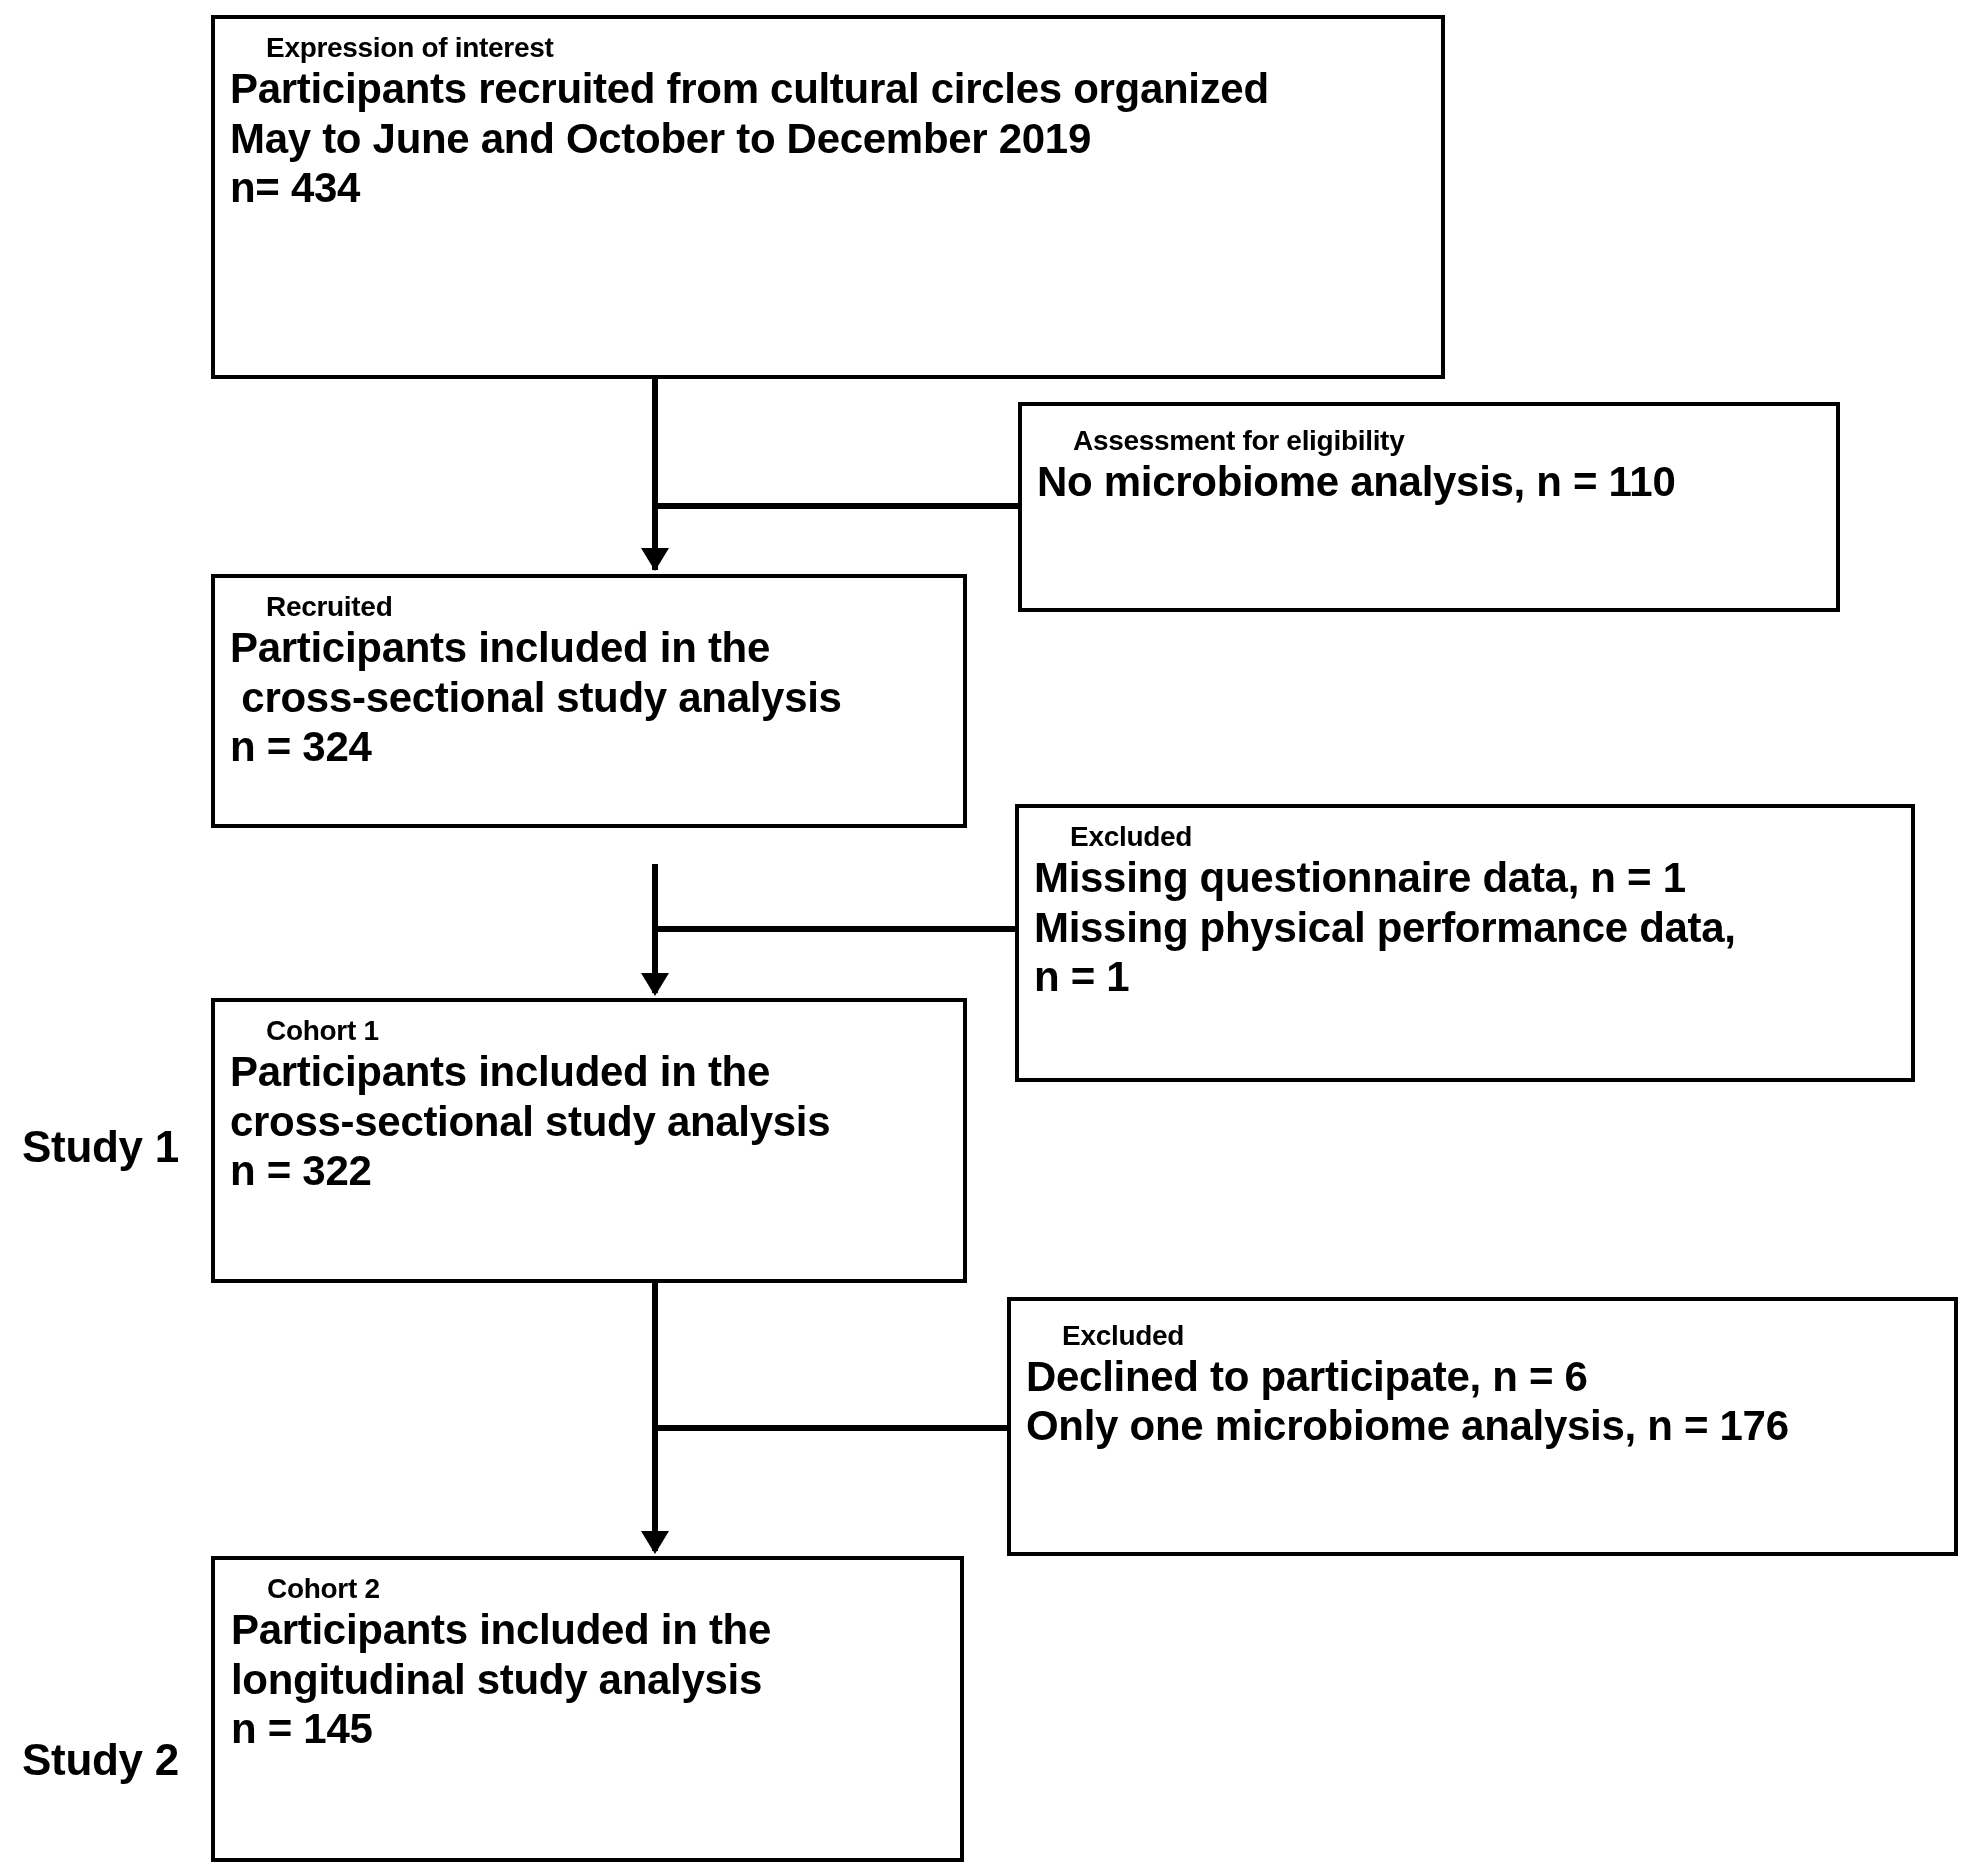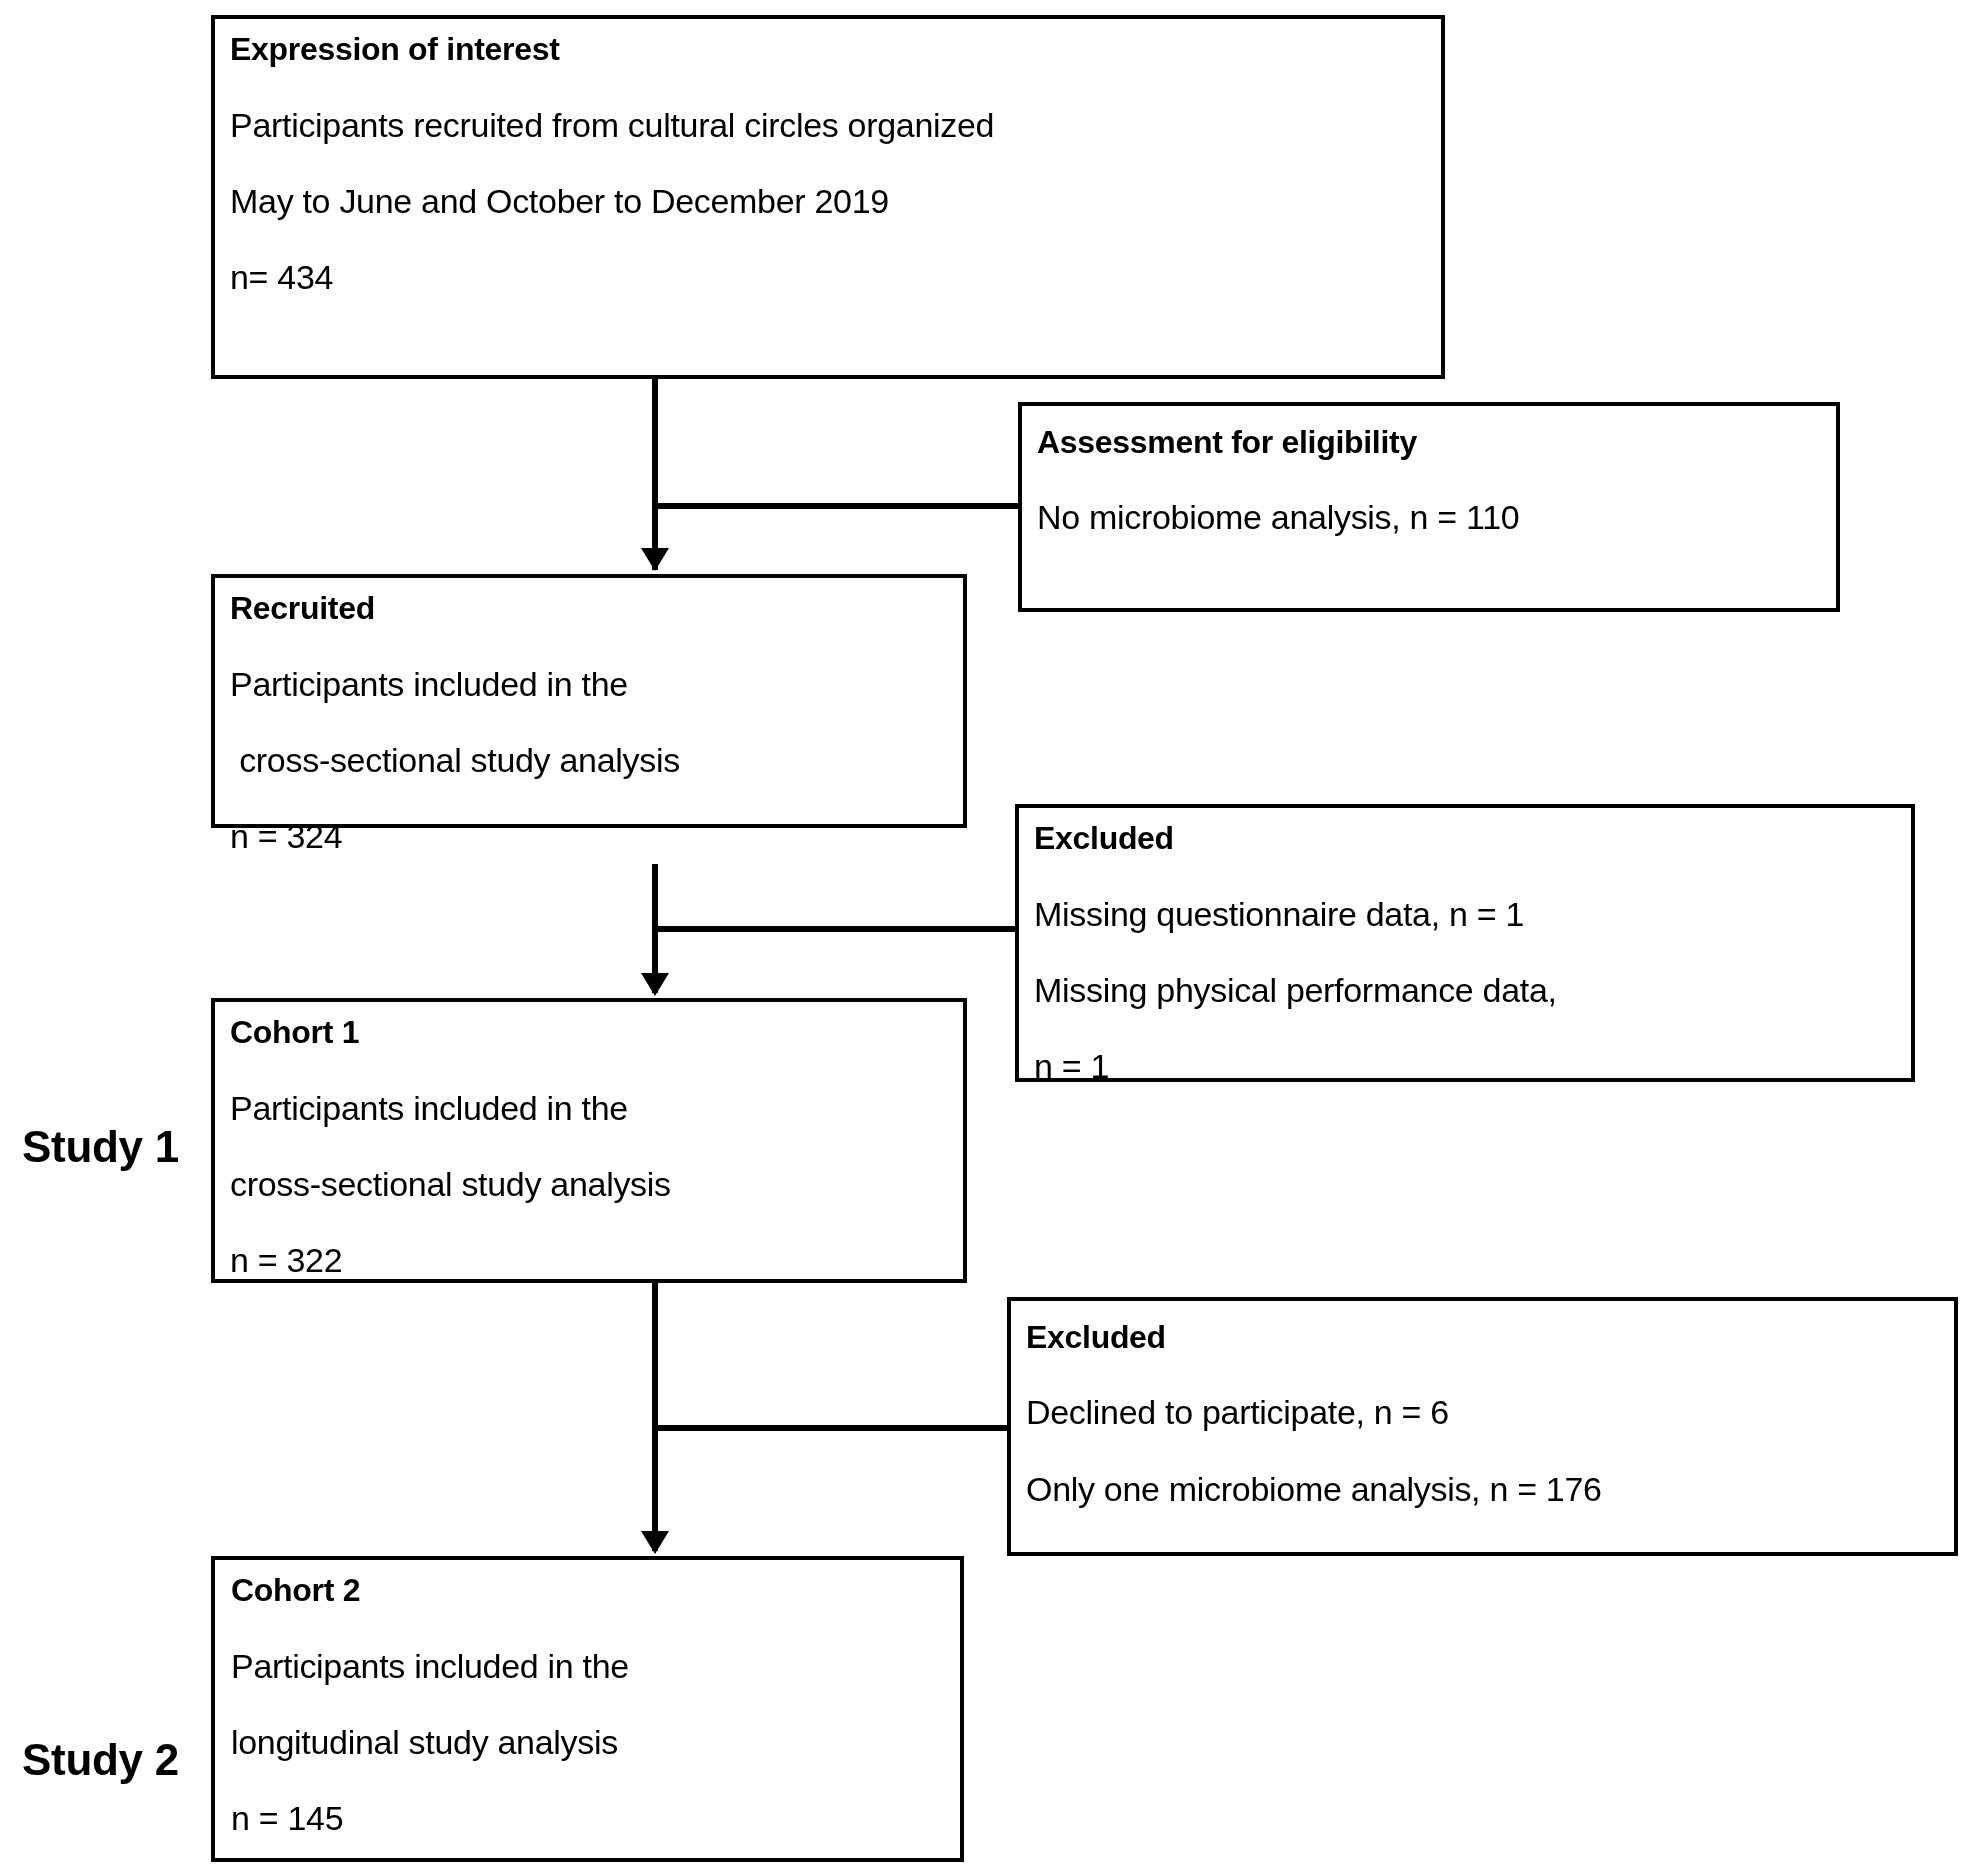--- a/index.html
+++ b/index.html
@@ -19,32 +19,32 @@
   .flow-box {
     position: absolute;
     box-sizing: border-box;
     border: 4.8px solid #000000;
     background: #ffffff;
     padding: 12.3px 15px 8.2px 15px;
     z-index: 5;
   }
   .box-title {
     font-weight: bold;
-    font-size: 32px;
+    font-size: 28px;
     line-height: 1.18;
     letter-spacing: -0.3px;
     white-space: nowrap;
+    margin-left: 36px;
   }
   .box-line {
-    font-weight: normal;
-    font-size: 34px;
+    font-weight: bold;
+    font-size: 42px;
     line-height: 1.18;
     letter-spacing: -0.3px;
     white-space: pre;
-    margin-top: 36px;
   }
   .study-label {
     position: absolute;
     font-weight: bold;
     font-size: 44px;
     line-height: 1;
     letter-spacing: -0.3px;
     white-space: nowrap;
     z-index: 6;
   }

